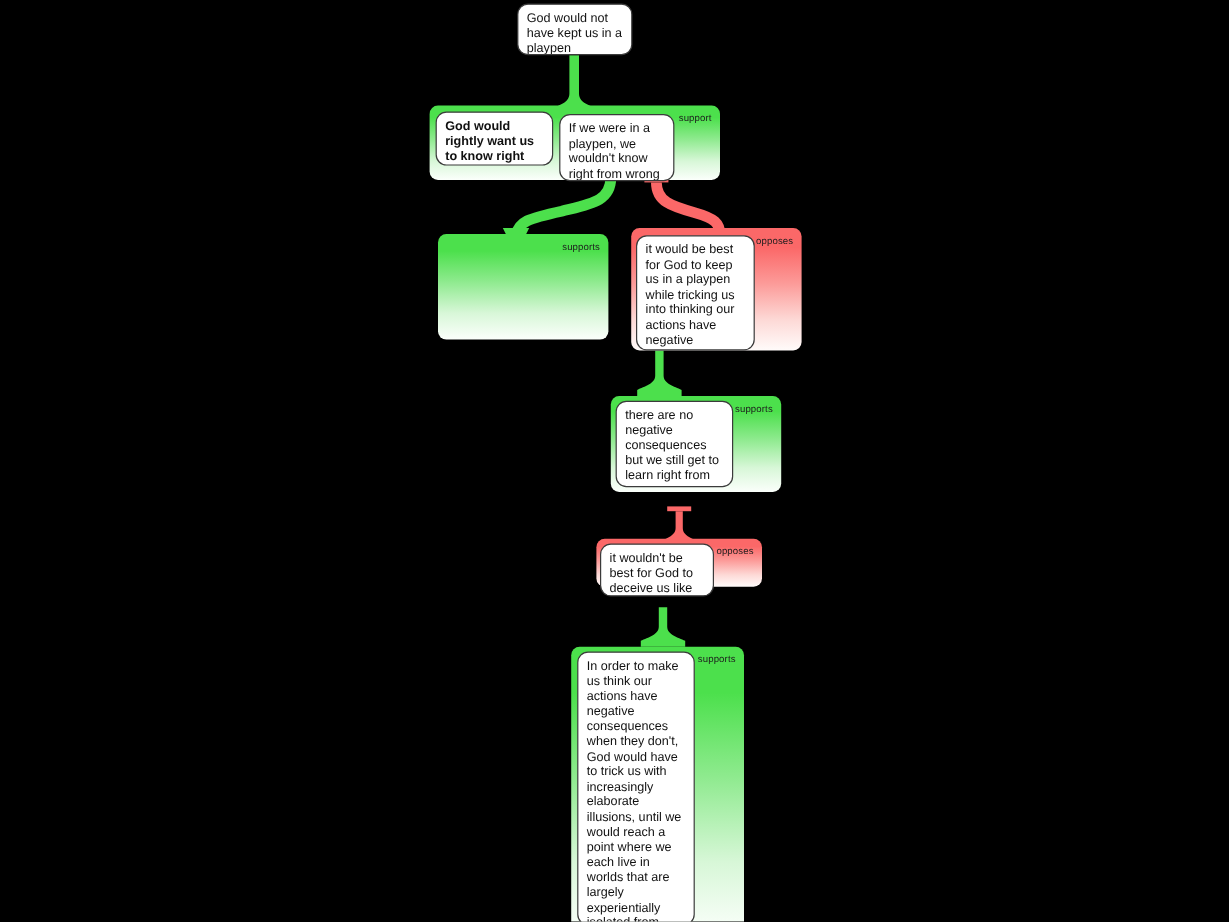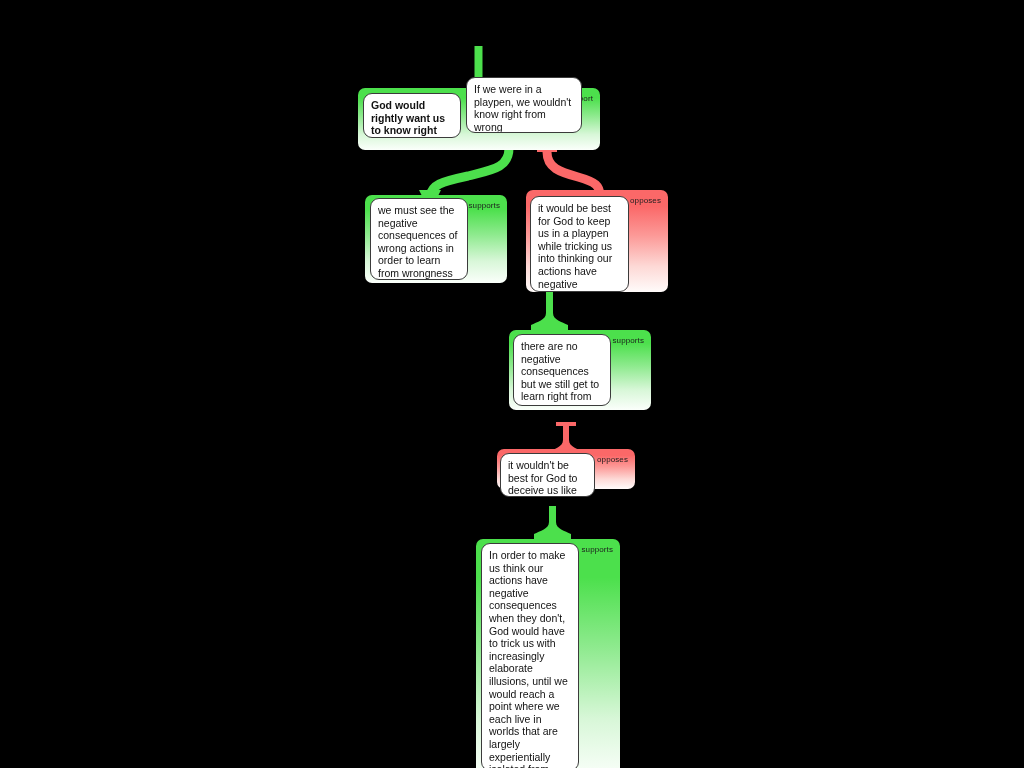--- a/index.html
+++ b/index.html
@@ -119,36 +119,36 @@
              L 556 506
              L 556 522
              C 556 529, 565 531, 571 534
              L 571 539
              L 534 539
              L 534 534
              C 540 531, 549 529, 549 522
              Z"></path>
   </svg>
 
+  <div class="card" style="left:431px; top:3px; width:96px; height:43px;">
+    <span>God would not have kept us in a playpen</span>
+  </div>
 
   <div class="panel support" style="left:358px; top:88px; width:242px; height:62px;">
     <span class="relation-label">support</span>
   </div>
   <div class="card" style="left:363px; top:93px; width:98px; height:45px;font-weight:bold;">
     <span>God would rightly want us to know right from wrong</span>
   </div>
-  <div class="card" style="left:466px; top:77px; width:116px; height:56px;">
+  <div class="card" style="left:466px; top:95px; width:96px; height:56px;">
     <span>If we were in a playpen, we wouldn't know right from wrong</span>
   </div>
 
   <div class="panel support" style="left:365px; top:195px; width:142px; height:88px;">
     <span class="relation-label">supports</span>
-  </div>
-  <div class="card" style="left:370px; top:198px; width:98px; height:82px;">
-    <span>we must see the negative consequences of wrong actions in order to learn from wrongness</span>
   </div>
 
   <div class="panel opposes" style="left:526px; top:190px; width:142px; height:102px;">
     <span class="relation-label">opposes</span>
   </div>
   <div class="card" style="left:530px; top:196px; width:99px; height:96px;">
     <span>it would be best for God to keep us in a playpen while tricking us into thinking our actions have negative consequences.</span>
   </div>
 
   <div class="panel support" style="left:509px; top:330px; width:142px; height:80px;">

